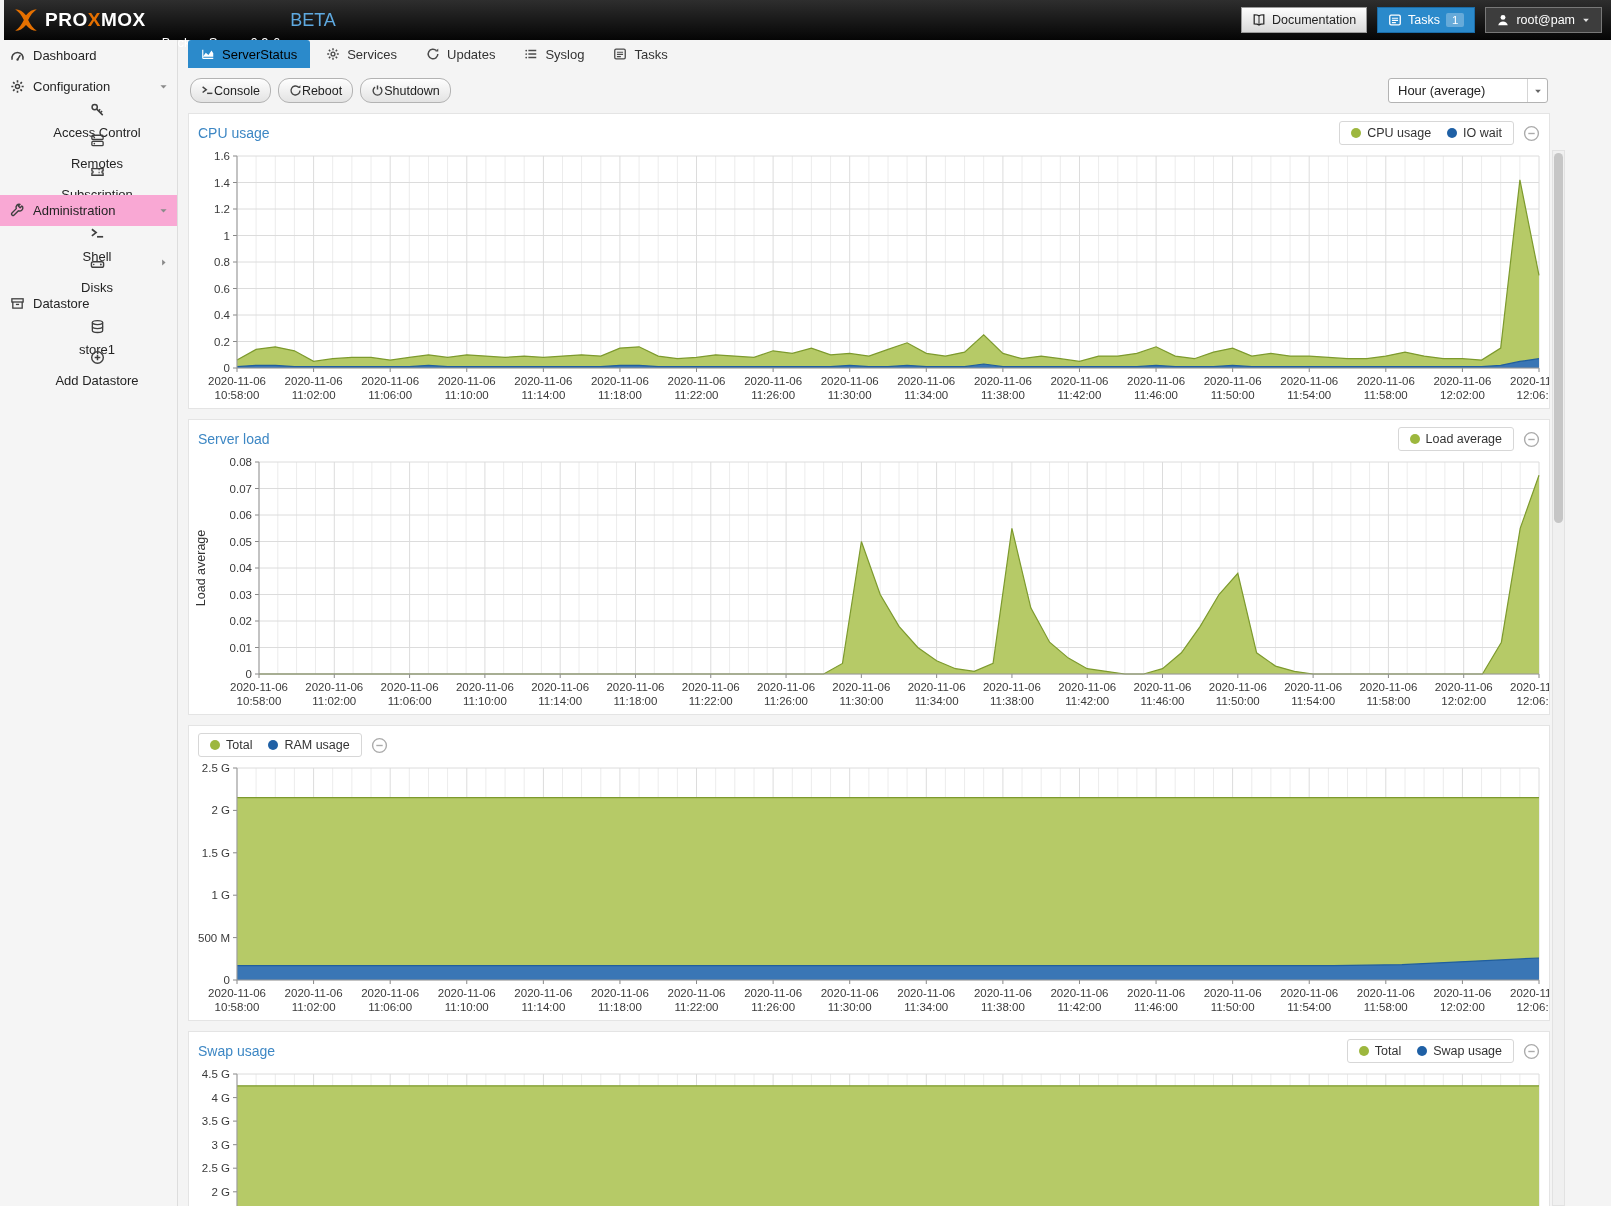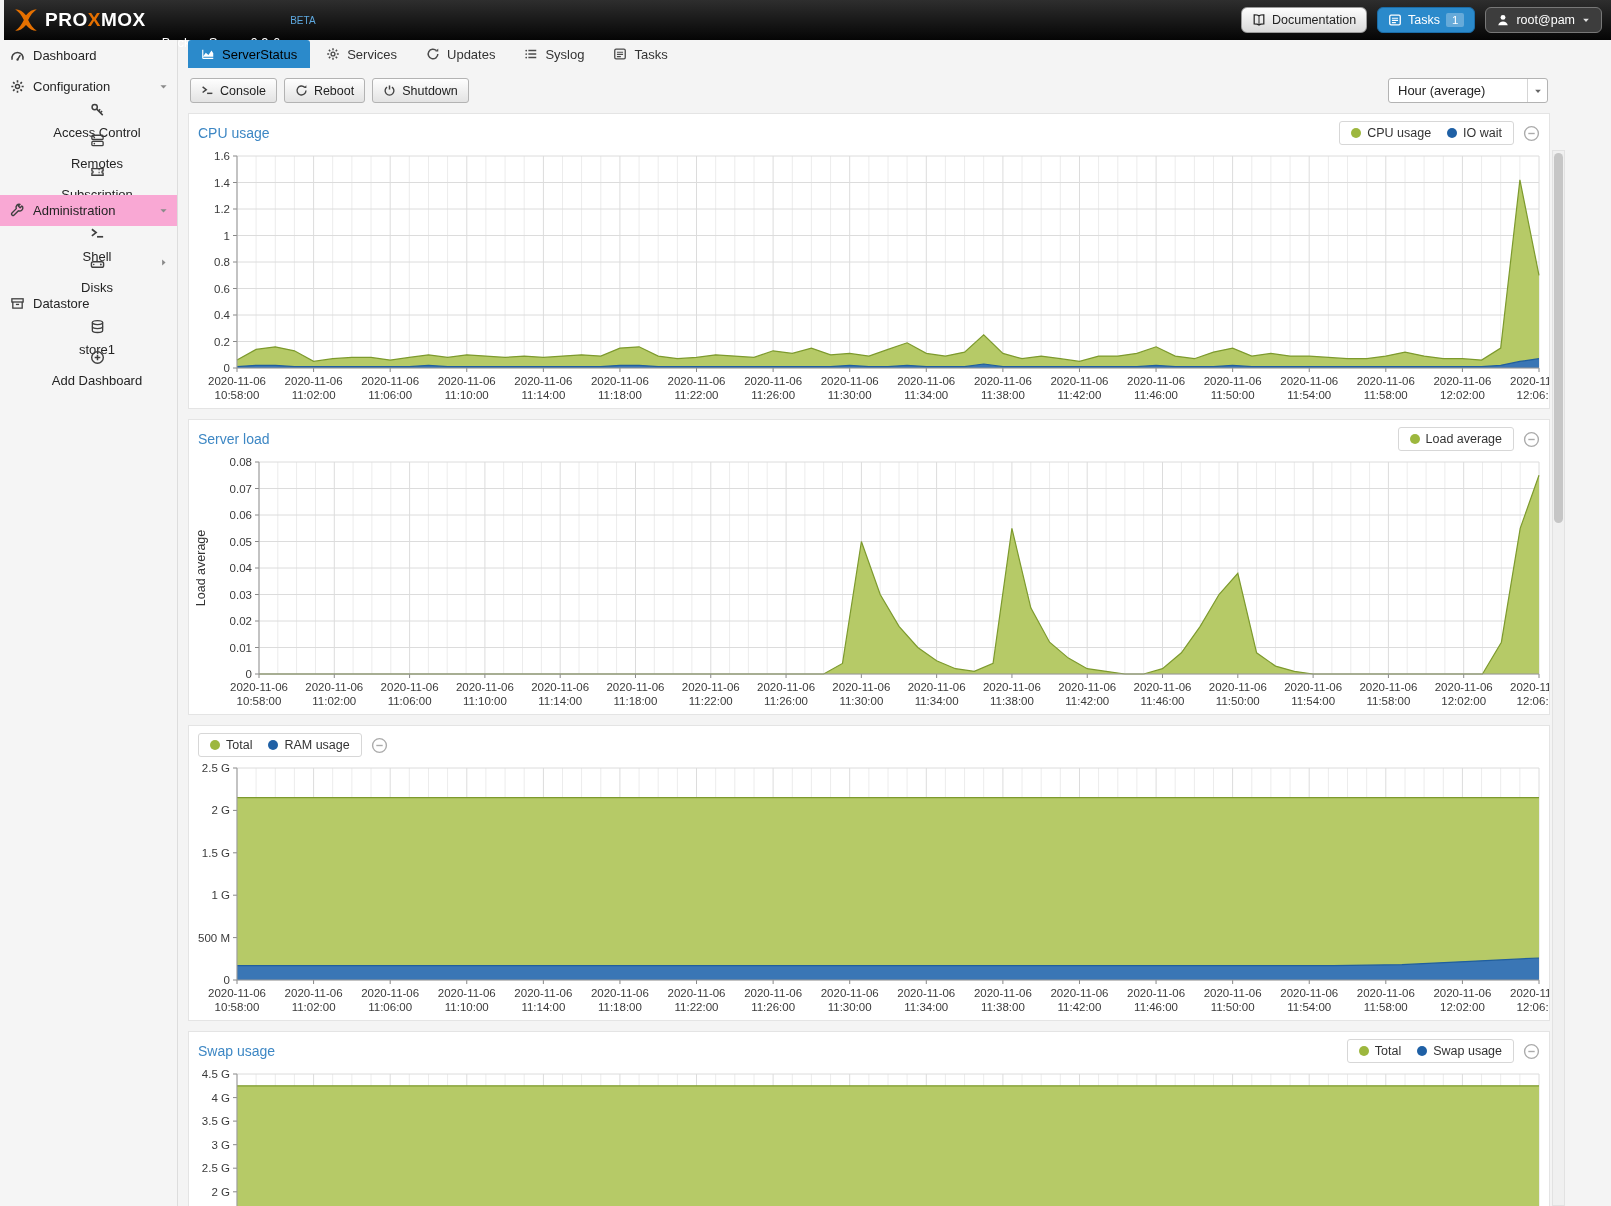--- a/index.html
+++ b/index.html
@@ -16,25 +16,25 @@
     position:absolute; top:0; left:4px; right:0; height:40px;
     background:linear-gradient(#2e2e2e,#050505);
     display:flex; align-items:center; padding:0 9px; gap:10px;
   }
   .brand { display:flex; align-items:center; gap:6px; }
   .logo-mark { width:26px; height:26px; display:inline-flex; }
   .logo-mark svg { width:100%; height:100%; }
   .wordmark { color:#fff; font-weight:bold; font-size:19px; letter-spacing:.5px; }
   .wordmark .ox { color:#e57000; }
   .product { color:#fff; font-size:13px; margin-left:6px;margin-top:44px; }
-  .beta { color:#5ea9e0; font-size:10px; cursor:pointer; }
+  .beta { color:#5ea9e0; font-size:18px; cursor:pointer; }
   .hspacer { flex:1; }
   .hbtn {
     display:inline-flex; align-items:center; gap:6px; height:26px;
-    border-radius:6px; padding:0 10px; font-size:12.5px;
+    border-radius:0; padding:0 10px; font-size:12.5px;
   }
   .hbtn .bicon { width:14px; height:14px; display:inline-flex; }
   .hbtn .bicon svg { width:100%; height:100%; }
   .hbtn.light { background:linear-gradient(#fdfdfd,#d9d9d9); border:1px solid #9a9a9a; color:#222; }
   .hbtn.primary { background:#2b8acb; border:1px solid #1a6ca8; color:#fff; }
   .hbtn.primary .badge { background:rgba(255,255,255,.28); border-radius:2px; padding:1px 6px; font-size:11.5px; }
   .hbtn.dark { background:#3d3d3d; border:1px solid #787878; color:#fff; }
   .hbtn .caret { width:10px; height:10px; opacity:.85; }
 
   
@@ -63,22 +63,22 @@
     display:inline-flex; align-items:center; gap:7px; height:28px;
     padding:0 13px; border-radius:3px 3px 0 0; color:#333; cursor:pointer;
   }
   .tab .ticon { width:14px; height:14px; display:inline-flex; color:#4b4b4b; }
   .tab .ticon svg { width:100%; height:100%; }
   .tab.active { background:#2b8acb; color:#000000; }
   .tab.active .ticon { color:#fff; }
 
   .toolbar { display:flex; align-items:center; gap:7px; margin:10px 2px 10px 2px; }
   .tbtn {
-    display:inline-flex; align-items:center; gap:6px; height:25px; padding:0 10px;
-    background:linear-gradient(#fefefe,#e3e3e3); border:1px solid #b3b3b3; border-radius:3px;
+    display:inline-flex; align-items:center; gap:0; height:25px; padding:0 10px;
+    background:linear-gradient(#fefefe,#e3e3e3); border:1px solid #b3b3b3; border-radius:11px;
     font-size:12.5px; color:#222;
   }
   .tbtn .ticon { width:13px; height:13px; display:inline-flex; color:#444; }
   .tbtn .ticon svg { width:100%; height:100%; }
   .tspacer { flex:1; }
   .select {
     display:inline-flex; align-items:center; height:25px; background:#fff;
     border:1px solid #b3b3b3; border-radius:3px; padding:0 0 0 9px; min-width:160px;
     cursor:pointer; color:#222;
   }
@@ -270,21 +270,21 @@
       </span>
     <span>store1</span>
   </div>
   <div class="nav-item child">
     <span class="tree-icon">
         <svg viewBox="0 0 16 16">
           <circle cx="8" cy="8" r="6.2" fill="none" stroke="currentColor" stroke-width="1.5"></circle>
           <path d="M8 5v6M5 8h6" stroke="currentColor" stroke-width="1.6"></path>
         </svg>
       </span>
-    <span>Add Dashboard</span>
+    <span>Add Datastore</span>
   </div>
 </nav>
 
 <div id="main">
   <div class="inner">
 
     <div class="tabbar">
       <div class="tab active">
         <span class="ticon">
             <svg viewBox="0 0 16 16">

